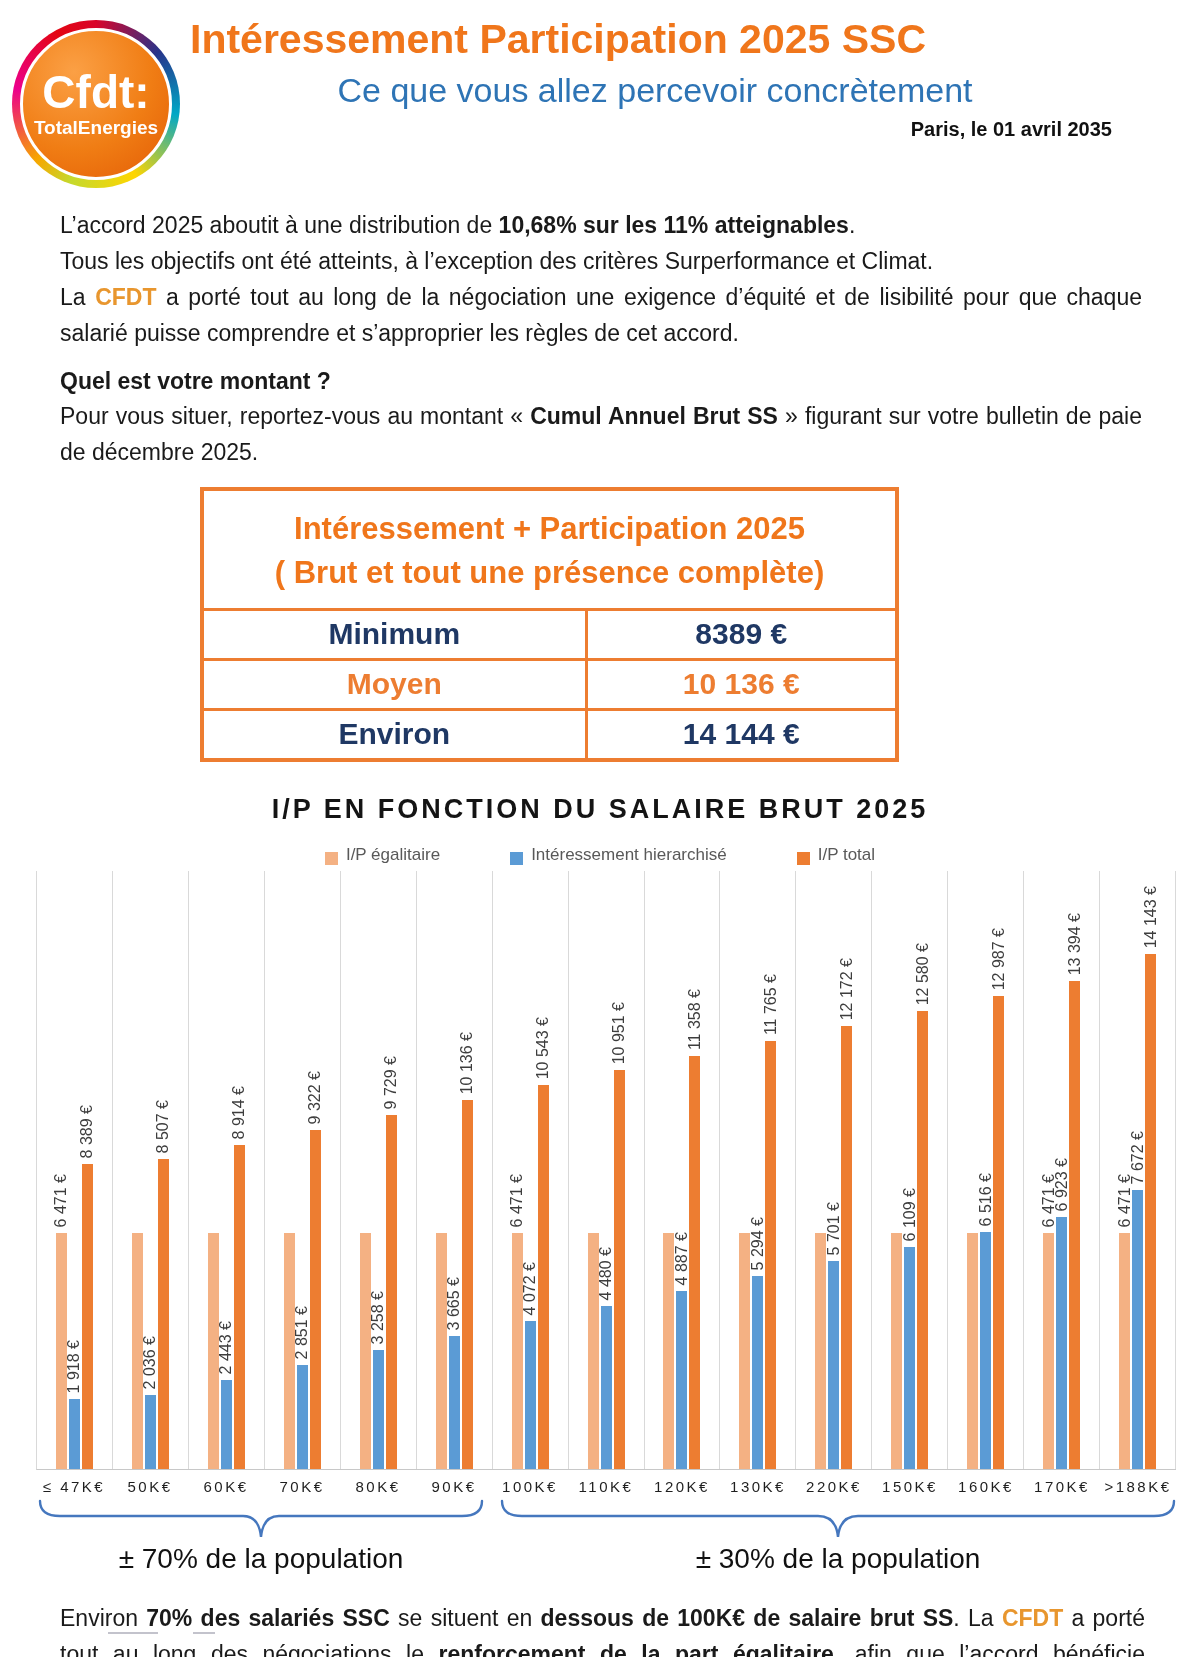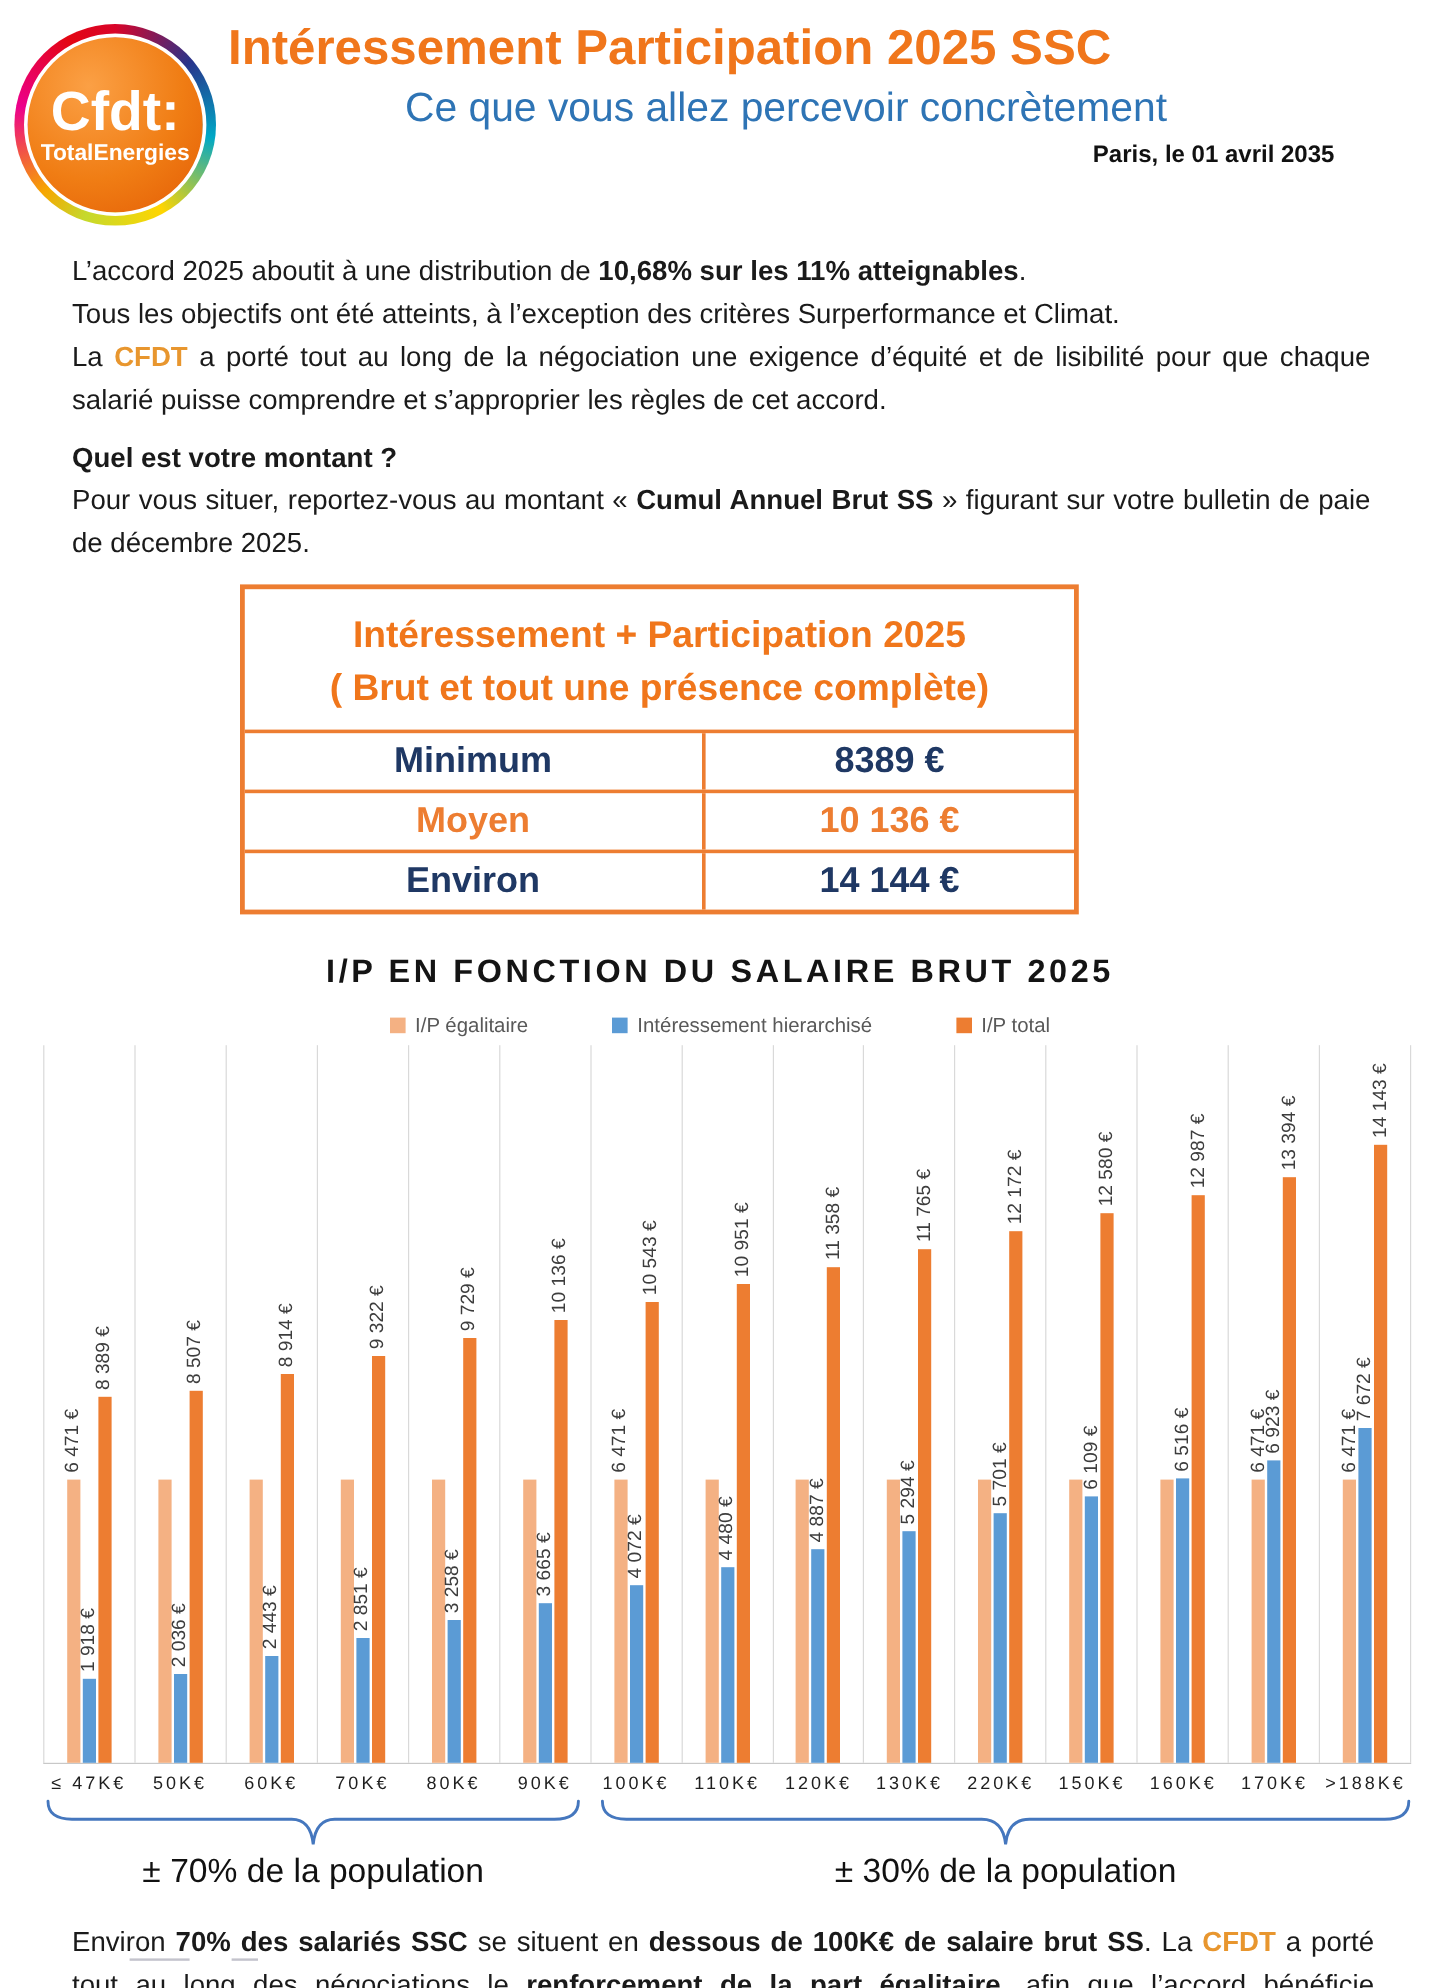--- a/index.html
+++ b/index.html
@@ -36,21 +36,21 @@
   .trow + .trow{border-top:3px solid #ED7D31}
   .cell{padding:6px 0 7px 0;font-size:30px;font-weight:bold;text-align:center}
   .cell-label{width:55.5%;border-right:3px solid #ED7D31;box-sizing:border-box}
   .cell-value{flex:1}
   .row-navy{color:#1F3864}
   .row-orange{color:#ED7D31}
 
   
   .chart-title{margin-top:32px;text-align:center;font-size:27px;font-weight:bold;letter-spacing:3px;color:#141414}
   .legend{display:flex;justify-content:center;align-items:center;gap:70px;margin-top:20px;font-size:17px;color:#595959}
-  .legend-item{display:flex;align-items:center;gap:8px}
+  .legend-item{display:flex;align-items:flex-end;gap:8px}
   .swatch{width:13px;height:13px;display:inline-block}
   .plot{display:flex;height:598px;margin:6px 24px 0 36px;
     border-left:1px solid #D9D9D9;border-bottom:1px solid #C8C8C8;box-sizing:content-box}
   .bar-group{flex:1;border-right:1px solid #D9D9D9;display:flex;align-items:flex-end;justify-content:center;gap:2px;position:relative}
   .bar-wrap{position:relative;width:11px;height:100%;display:flex;align-items:flex-end}
   .bar{width:11px}
   .bar-label{position:absolute;left:50%;margin-left:-10px;writing-mode:vertical-rl;transform:rotate(180deg);
     white-space:nowrap;font-size:16px;line-height:20px;color:#3d3d3d}
   .x-labels{display:flex;margin:8px 24px 0 36px;font-size:15px;letter-spacing:2.5px;color:#1f1f1f}
   .x-label{flex:1;text-align:center;white-space:nowrap}

